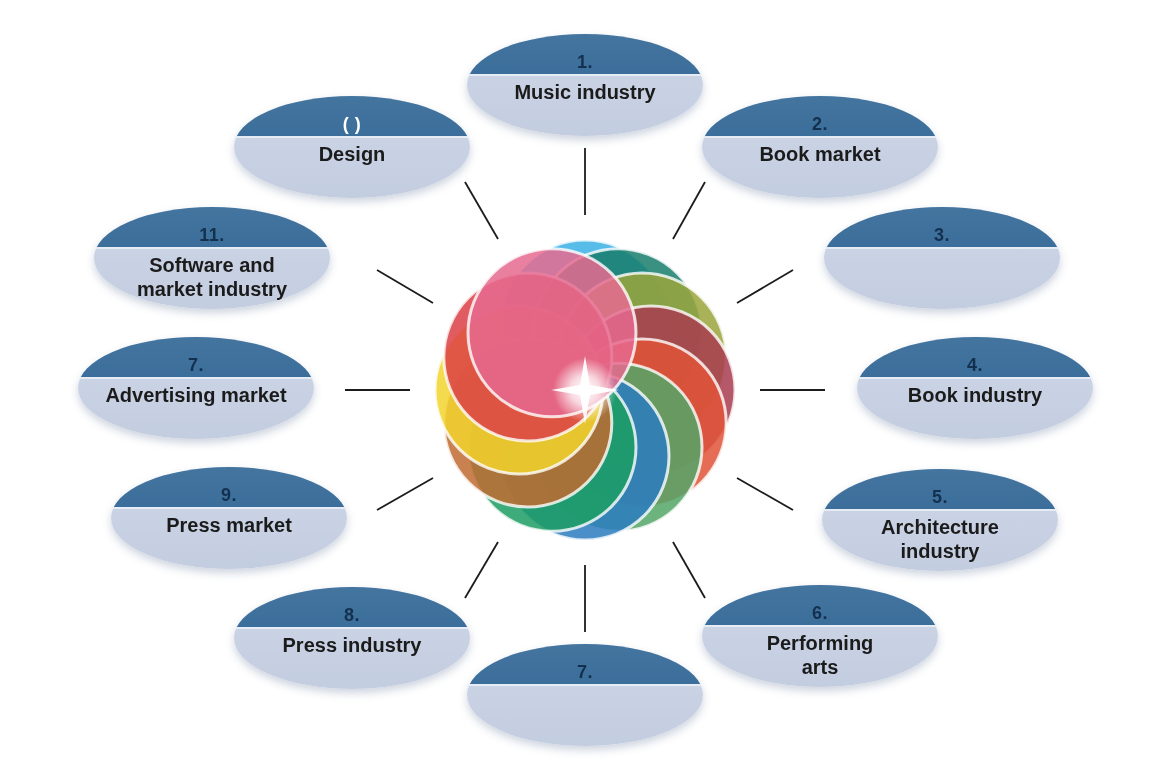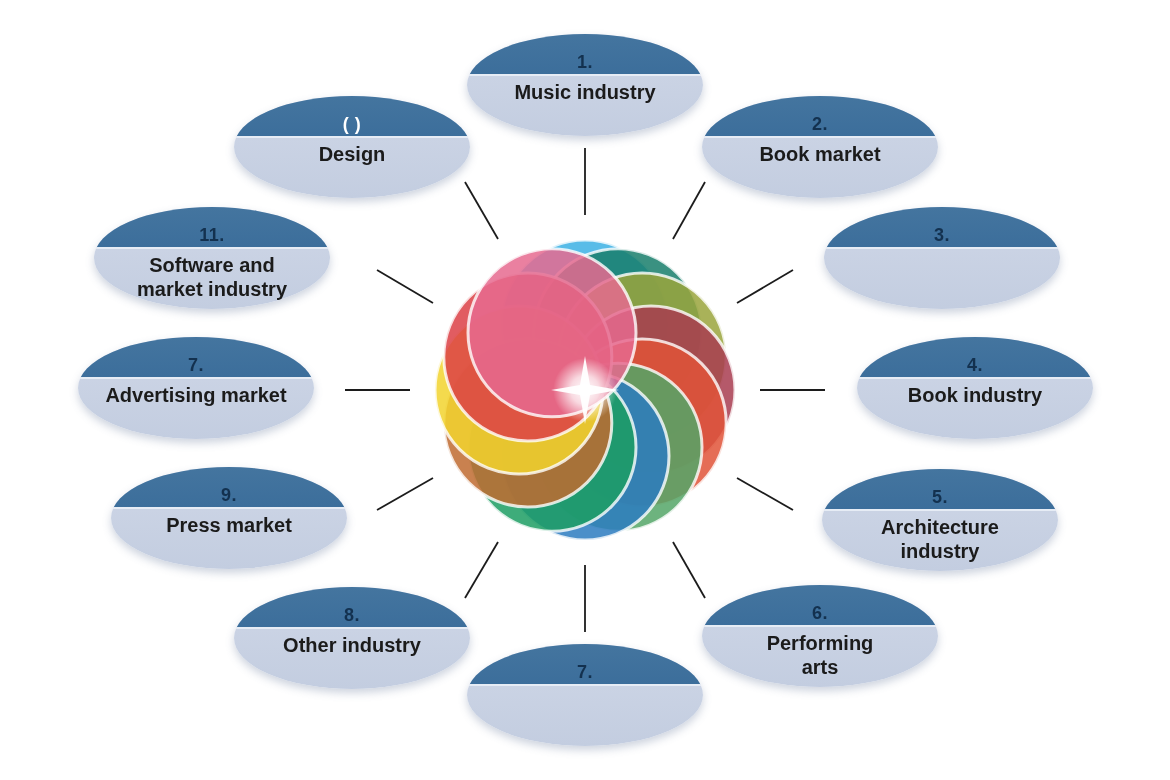--- a/index.html
+++ b/index.html
@@ -148,21 +148,21 @@
   <div class="node n7">
       <div class="band">
         <span class="num">7.</span>
       </div>
     </div>
   <div class="node n8">
       <div class="band">
         <span class="num">8.</span>
       </div>
       <div class="body">
-        <span class="label">Other industry</span>
+        <span class="label">Press industry</span>
       </div>
     </div>
   <div class="node n9">
       <div class="band">
         <span class="num">9.</span>
       </div>
       <div class="body">
         <span class="label">Press market</span>
       </div>
     </div>

